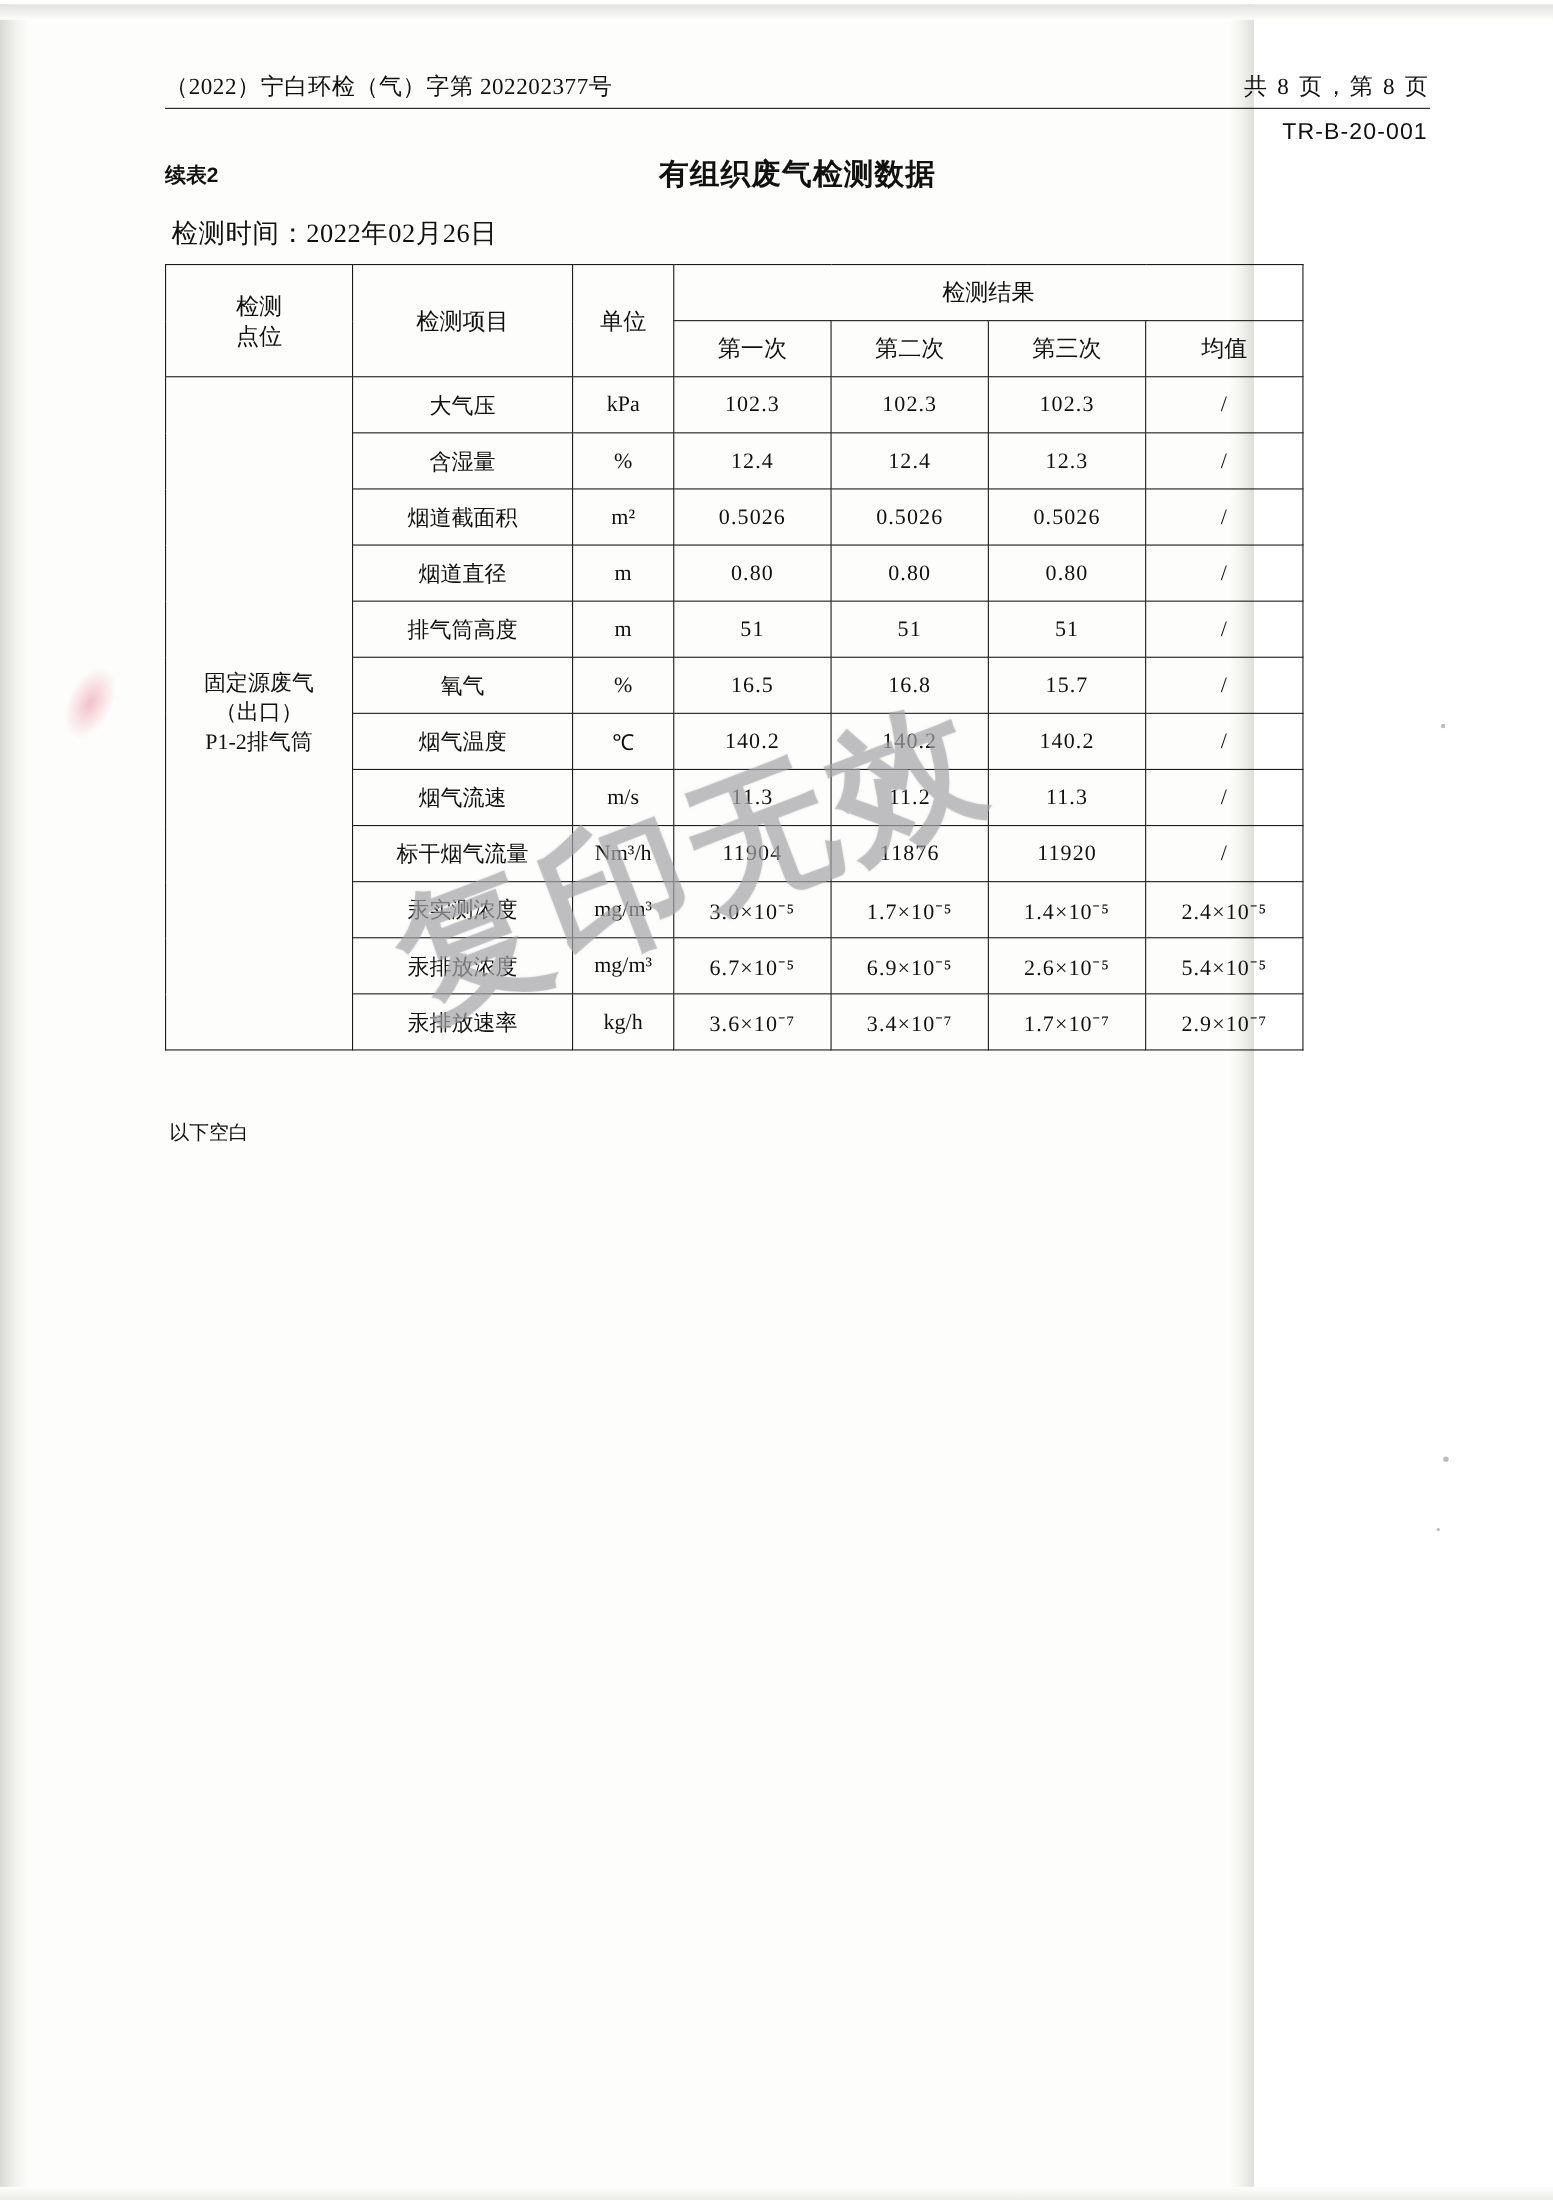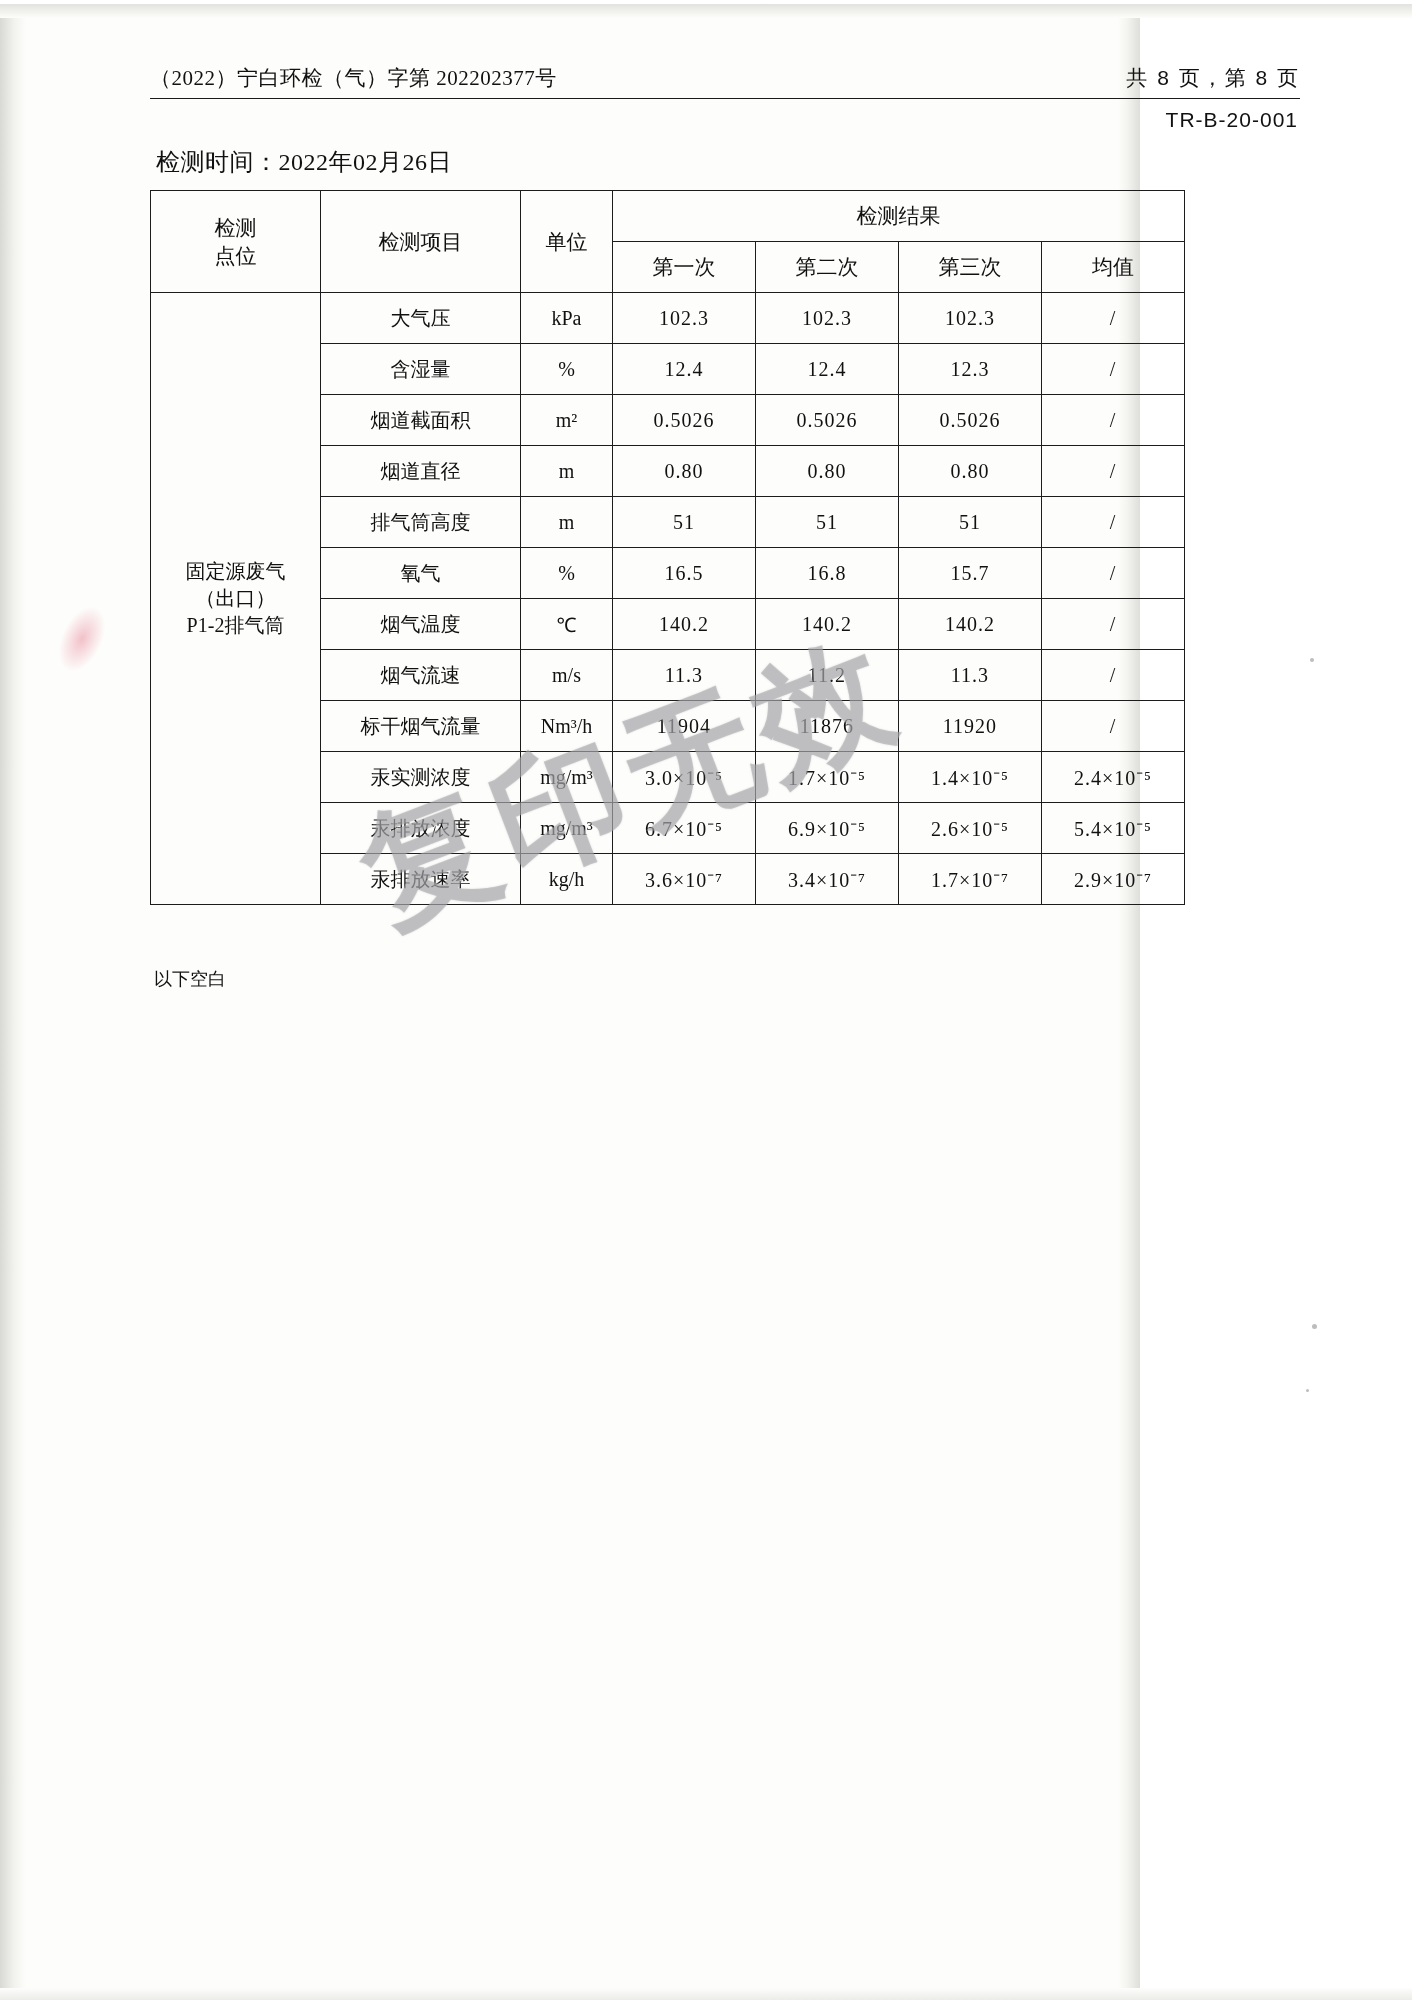--- a/index.html
+++ b/index.html
@@ -61,21 +61,21 @@
     display: flex;
     justify-content: space-between;
     align-items: baseline;
     font-size: 21px;
     letter-spacing: 0.5px;
   }
   .doc-header .left {
     font-family: "Liberation Serif", serif;
   }
   .doc-header .right {
-    font-family: Liberation Sans, sans-serif;
+    font-family: Liberation Serif, serif;
     letter-spacing: 2px;
     margin-left: 36px;
   }
   .header-rule {
     margin-top: 6px;
     border-bottom: 1.5px solid #1a1a1a;
     width: 100%;
   }
 
   .form-code {
@@ -216,20 +216,24 @@
   <div class="content">
 
     <div class="doc-header">
       <div class="left">（2022）宁白环检（气）字第 202202377号</div>
       <div class="right">共 8 页，第 8 页</div>
     </div>
     <div class="header-rule"></div>
 
     <div class="form-code">TR-B-20-001</div>
 
+    <div class="title-row">
+      <div class="cont-label">续表2</div>
+      <div class="doc-title">有组织废气检测数据</div>
+    </div>
 
     <div class="date-line">检测时间：2022年02月26日</div>
 
     <table class="data">
       <colgroup>
         <col class="col-point">
         <col class="col-item">
         <col class="col-unit">
         <col class="col-res">
         <col class="col-res">

